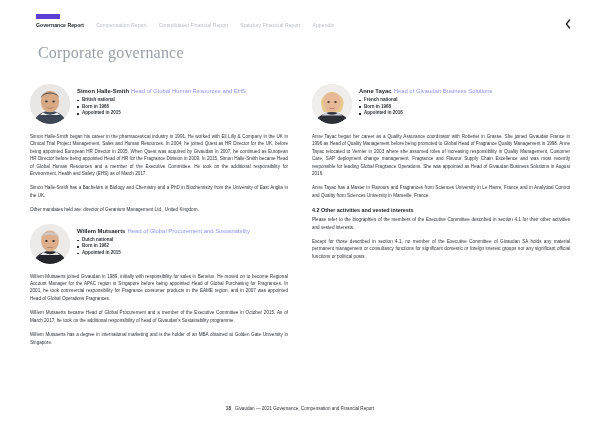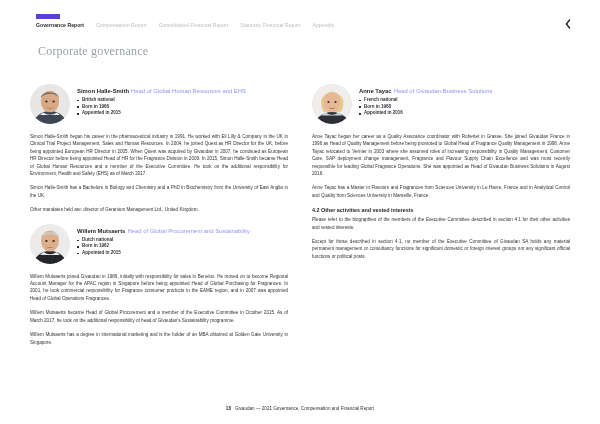--- a/index.html
+++ b/index.html
@@ -61,21 +61,21 @@
     align-items: center;
     justify-content: center;
   }
   .back-chevron svg { display: block; }
 
   .page-title {
     position: absolute;
     left: 38px;
     top: 44px;
     font-family: "Liberation Serif", serif;
-    font-size: 12px;
+    font-size: 16px;
     color: #9aa0a8;
     letter-spacing: 0.2px;
   }
 
   
   .content {
     position: absolute;
     left: 0;
     top: 84px;
     width: 600px;

